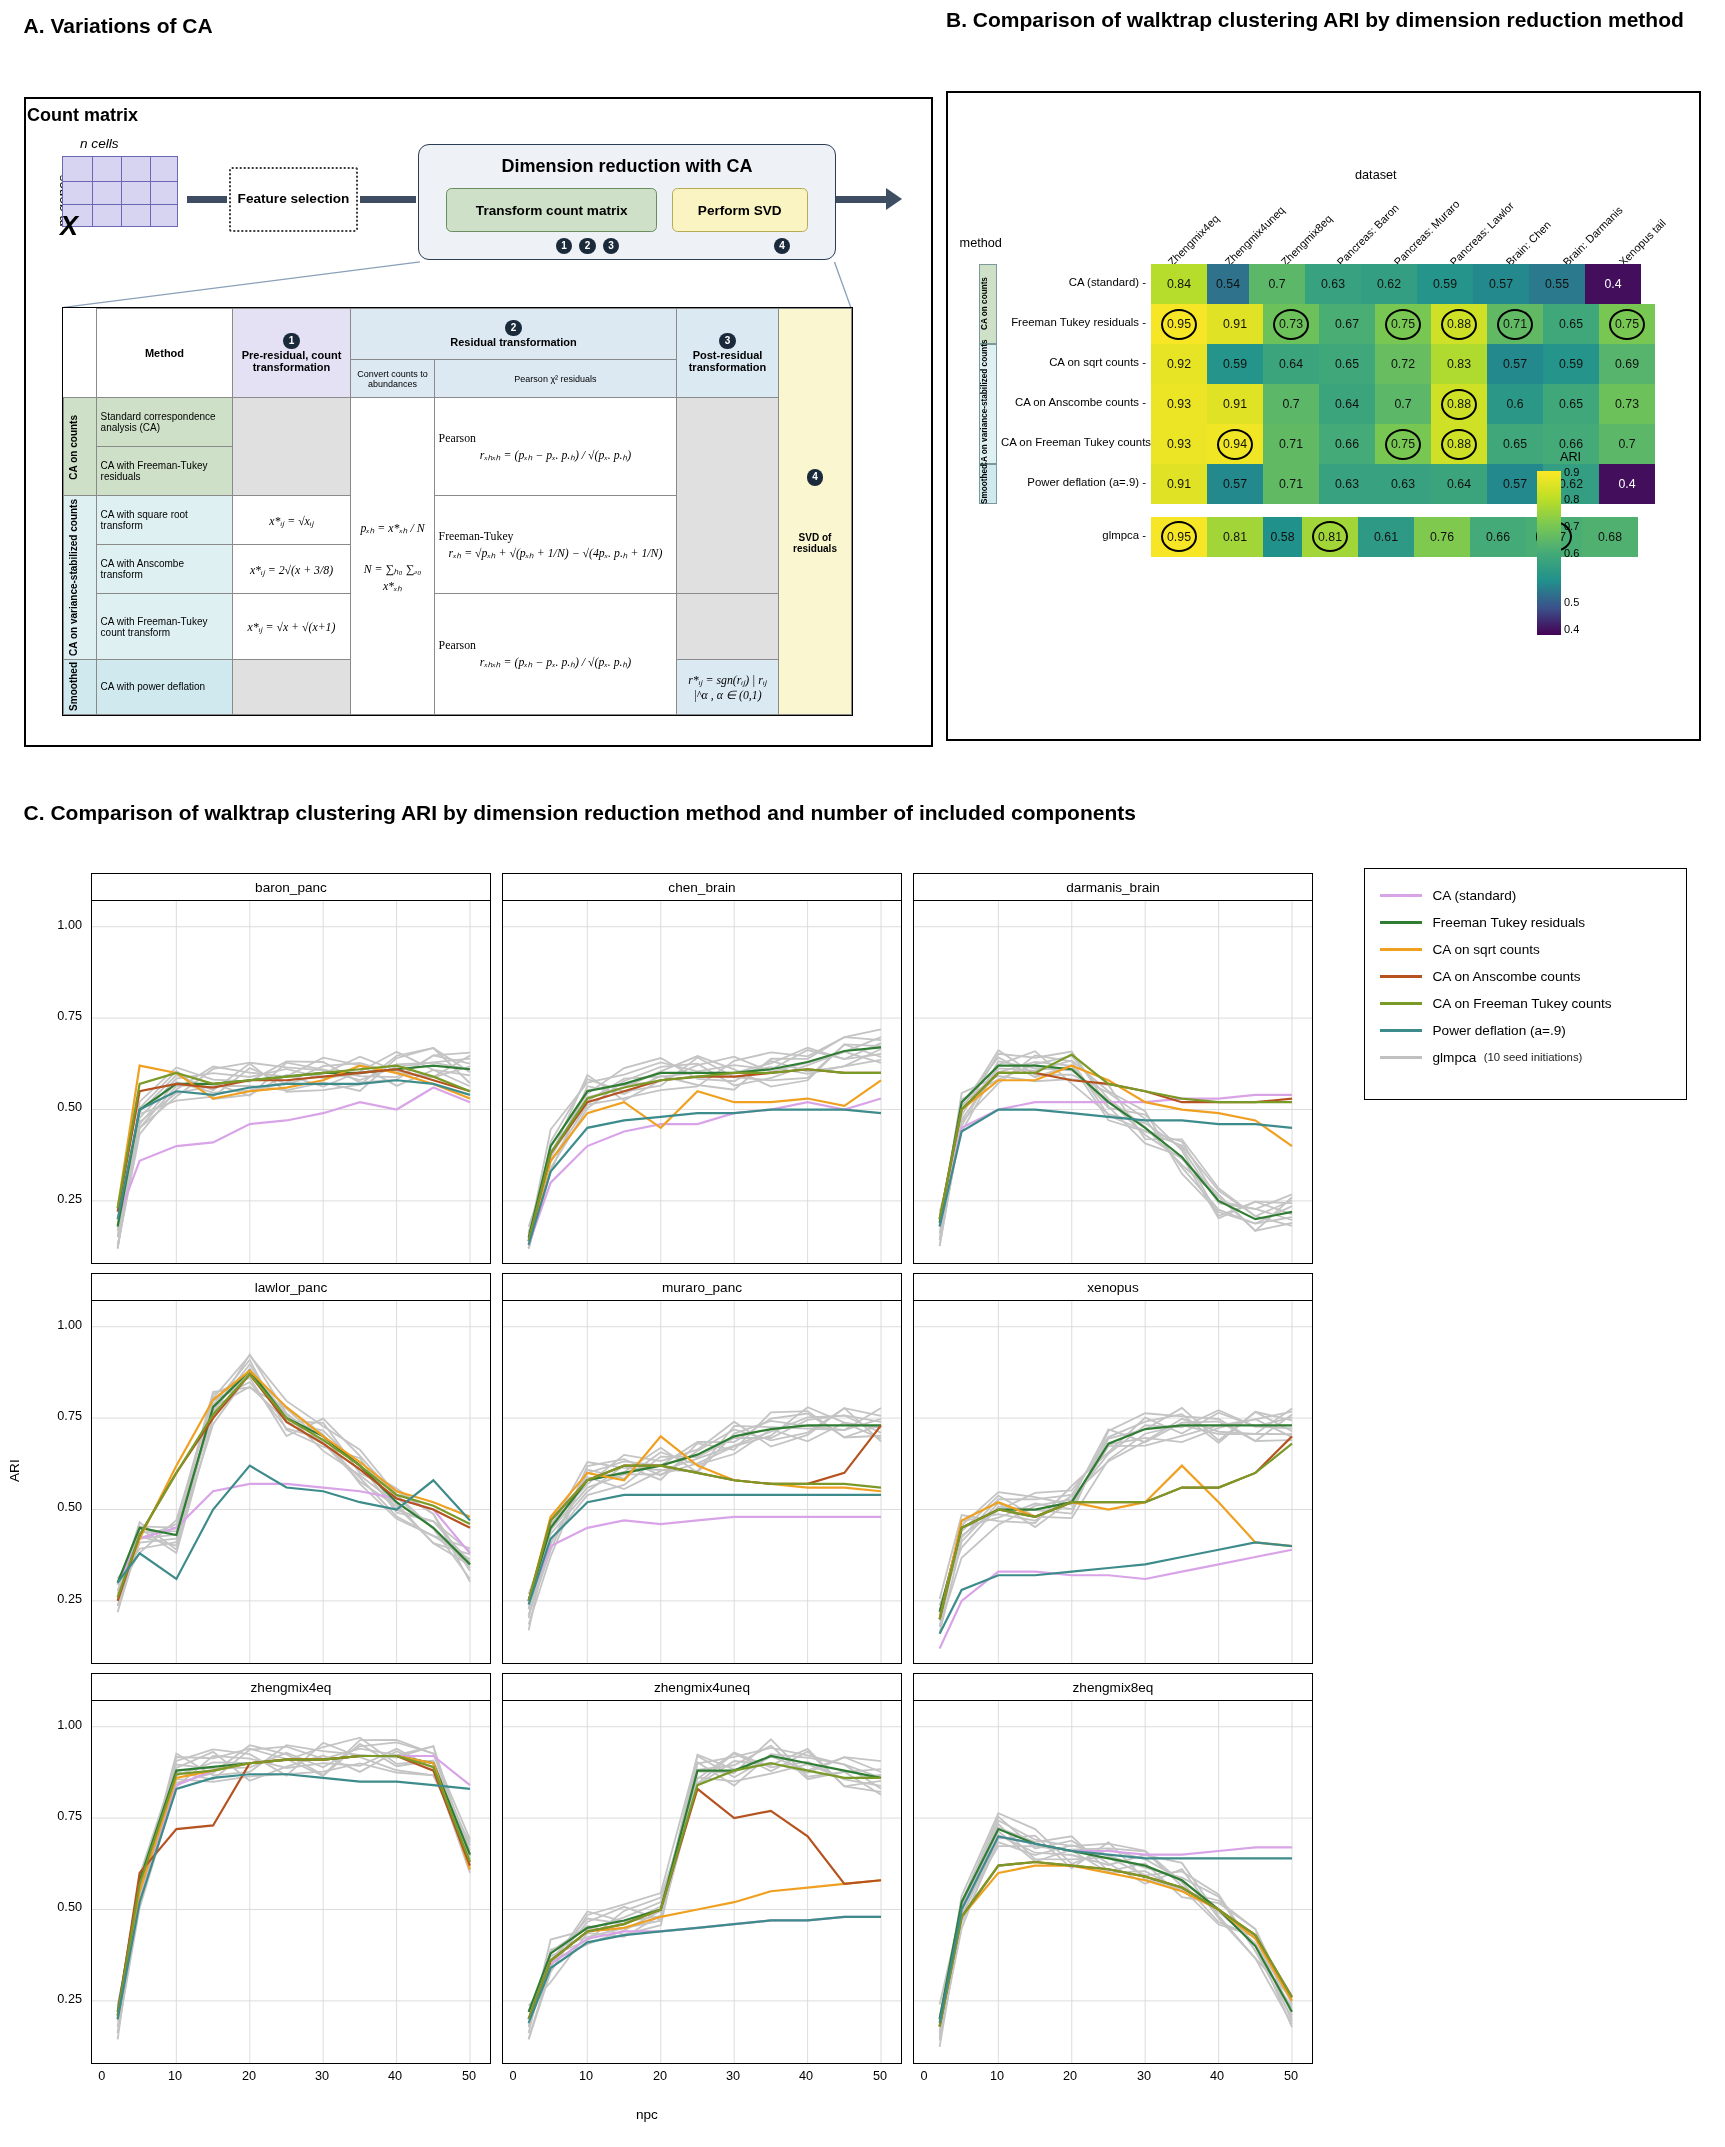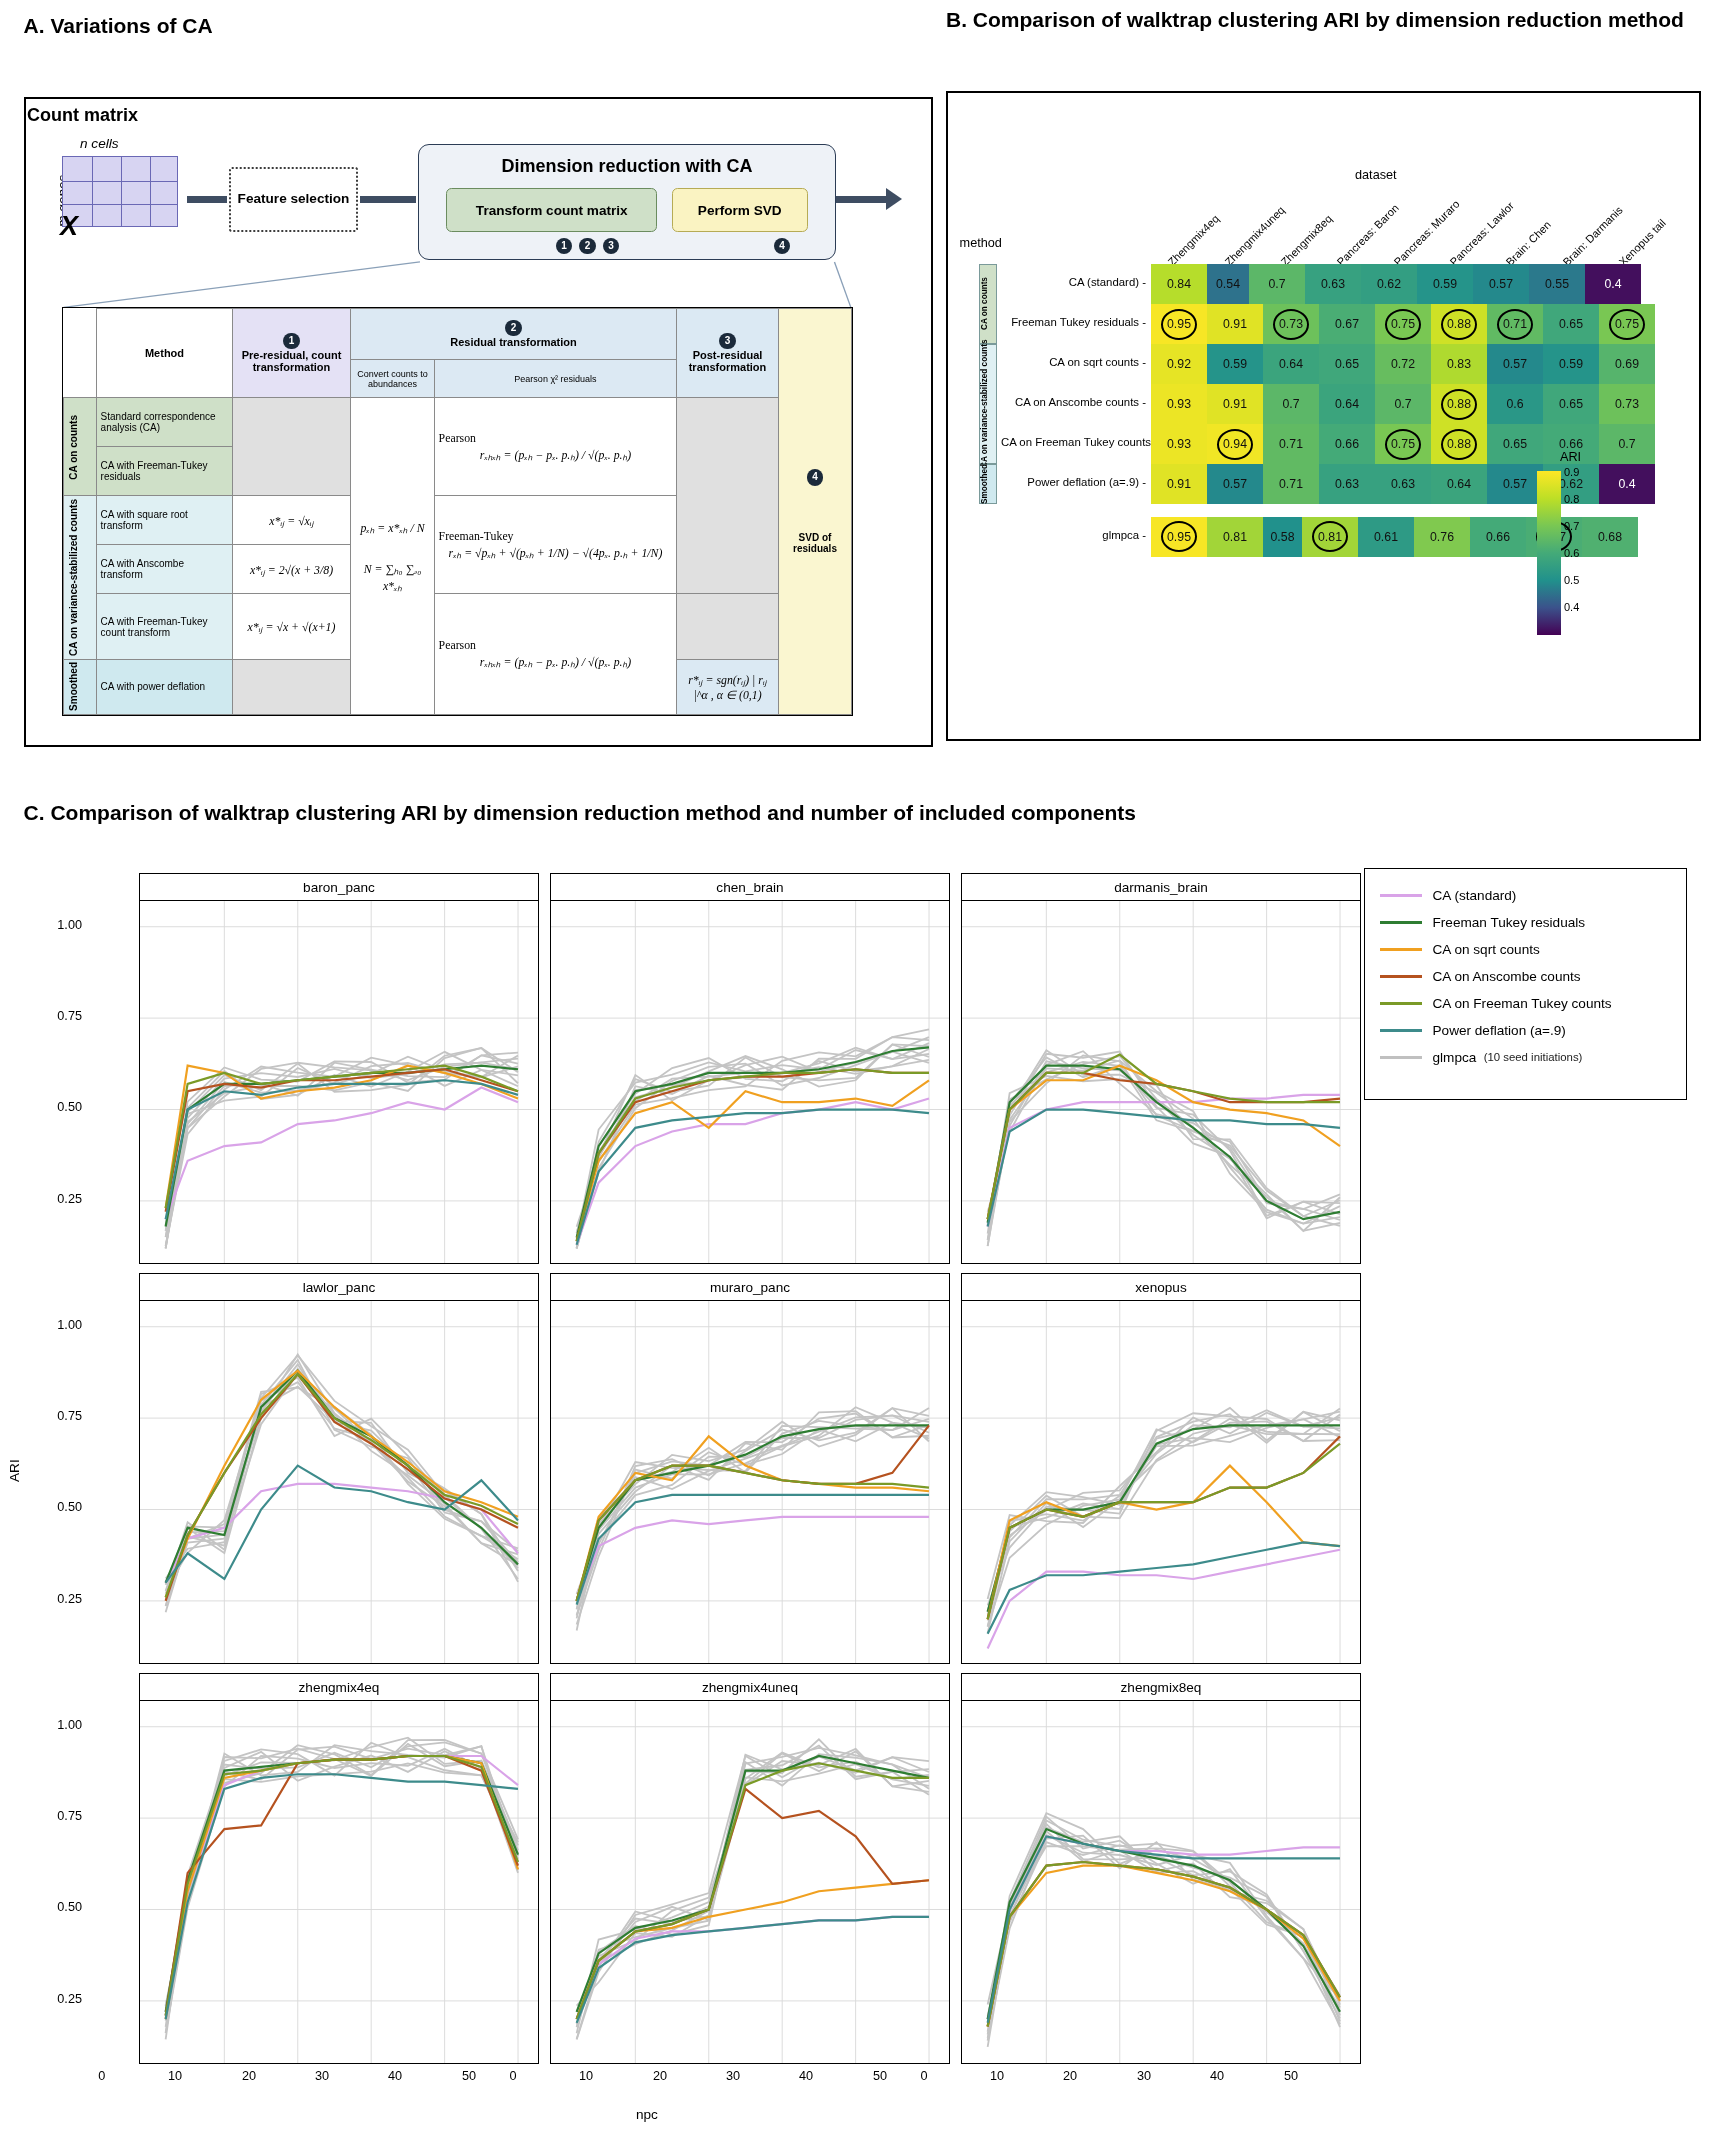--- a/index.html
+++ b/index.html
@@ -77,21 +77,21 @@
   .circ-mark { position:absolute; width:33px; height:31px; border:2.7px solid #000; border-radius:50%;
                left:9px; top:4.5px; box-sizing:border-box; }
   .rowlab { position:absolute; right:0; font-size:11.4px; white-space:nowrap; text-align:right; }
   .collab { position:absolute; font-size:11px; white-space:nowrap;
             transform: rotate(-45deg); transform-origin: left bottom; }
   .legend-b { position:absolute; left:586px; top:391px; width:23.6px; height:159px; }
   .legend-ticks { position:absolute; left:615px; top:380px; font-size:11px; line-height:17.7px; }
 
   
   #panelC { position:absolute; left:23.6px; top:800px; width:1682px; }
-  .facet { position:absolute; border:1.4px solid #000; background:#fff; overflow:hidden;margin-left:48px; }
+  .facet { position:absolute; border:1.4px solid #000; background:#fff; overflow:hidden; }
   .facet-strip { position:absolute; left:0; top:0; width:100%; height:27px;
                  border-bottom:1.4px solid #000; background:#fff;
                  display:flex; align-items:center; justify-content:center; font-size:13.6px; }
   .axis-lab { position:absolute; font-size:13.6px; }
   .ytick { position:absolute; font-size:12.7px; text-align:right; width:47px; }
   .xtick { position:absolute; font-size:12.7px; text-align:center; width:36px; }
   #legendC { position:absolute; left:1346px; top:873px; width:327px; height:218px;
              border:1.4px solid #000; background:#fff; padding:12.7px 14.5px; }
   .leg-item { display:flex; align-items:center; height:27px; font-size:13.6px; }
   .leg-line { width:42px; height:2.7px; margin-right:11px; }
@@ -355,21 +355,21 @@
         <div class="vtxt" style="font-size: 8.2px; height: 100%; display: flex; align-items: center; justify-content: center;">Smoothed</div>
       </div>
     </div>
   <div class="legend-b" id="hm-legend" style="left: 591px; top: 380px; width: 23.6px; height: 164px; background: linear-gradient(rgb(253, 231, 37), rgb(189, 223, 38), rgb(121, 199, 83), rgb(68, 170, 120), rgb(33, 145, 140), rgb(59, 82, 139), rgb(68, 1, 84));"></div>
   <div style="position:absolute; left:614px; top:359px; font-size:12.7px;">ARI</div>
   <div class="legend-ticks" id="hm-legend-ticks" style="left: 618px; top: 373px;">
       <div style="height: 27px;">0.9</div>
       <div style="height: 27px;">0.8</div>
       <div style="height: 27px;">0.7</div>
       <div style="height: 27px;">0.6</div>
-      <div style="height: 27px;">0.5</div>
+      <div style="height: 27px; margin-top: 22px;">0.5</div>
       <div style="height: 27px;">0.4</div>
     </div>
 </div>
 
 <div id="panelC">
   <div class="panel-title" style="width:1236px;">C. Comparison of walktrap clustering ARI by dimension reduction method and number of included components</div>
 </div>
 
 <div id="facets" style="position: absolute; left: 91px; top: 873px;">
     <div class="facet" style="left: 0px; top: 0px; width: 400px; height: 391px;">

